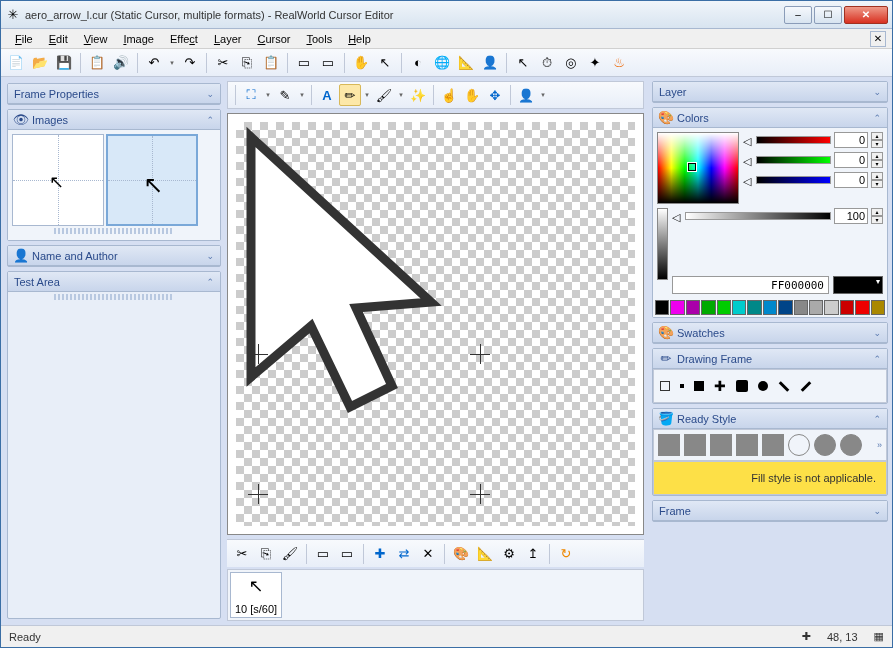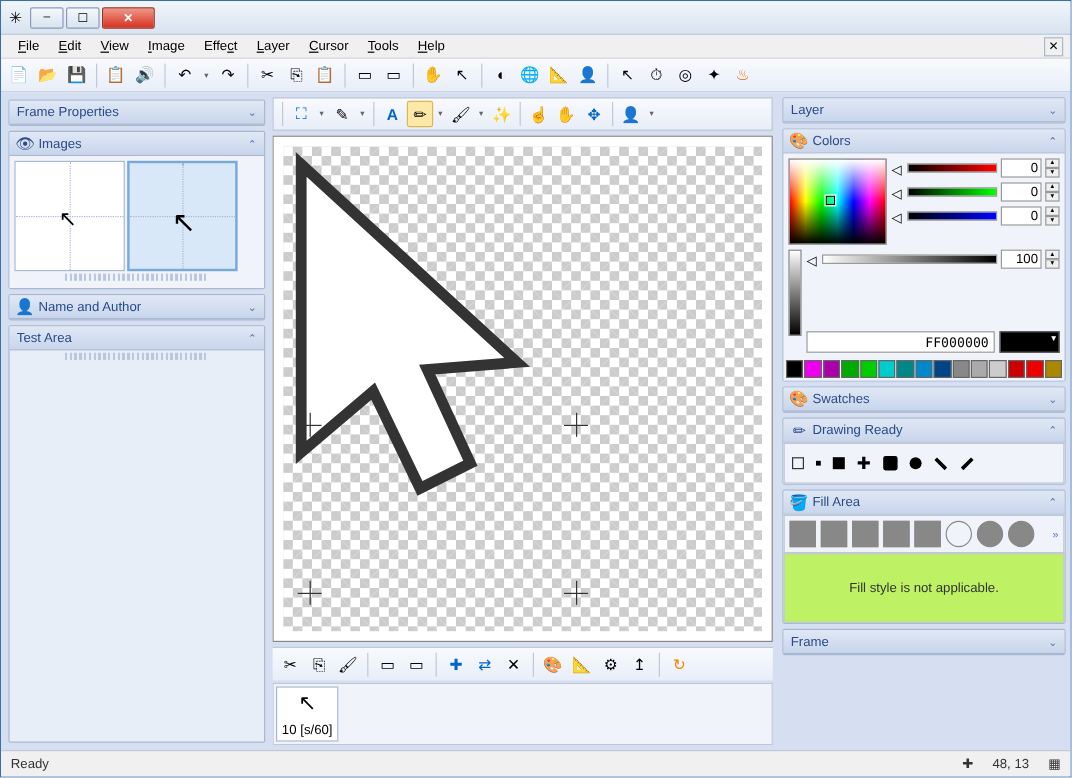--- a/index.html
+++ b/index.html
@@ -95,36 +95,37 @@
 .second-row { display:flex; gap:4px; padding:4px; align-items:center; }
 
 .swatch-strip { display:flex; padding:2px; gap:1px; }
 .swatch-strip div { width:15px; height:15px; border:1px solid #666; }
 
 .brush-strip { display:flex; gap:10px; padding:8px 6px; align-items:center; background:#f0f4fa; border:1px solid #c0c8d8; }
 .brush-strip span { display:inline-block; }
 .fill-strip { display:flex; gap:4px; padding:4px; background:#f0f4fa; border:1px solid #c0c8d8; align-items:center; }
 .fill-swatch { width:22px; height:22px; border:1px solid #888; background:#888; }
 .fill-swatch.round { border-radius:50%; }
-.fill-msg { text-align:center; padding:22px; background:#bef264; border:1px solid #c0c8d8; color:#333; }
+.fill-msg { text-align:right; padding:10px; background:#fde047; border:1px solid #c0c8d8; color:#333; }
 
 .statusbar { height: 22px; background: #f0f0f0; border-top: 1px solid #c0c8d8; display: flex; align-items: center; padding: 0 8px; font-size: 11px; color:#333; }
 .statusbar .spacer { flex: 1; }
 .statusbar .coord { margin: 0 16px; }
 
 
 .ico { width: 16px; height: 16px; display: inline-flex; align-items: center; justify-content: center; font-size: 13px; }
 </style>
 </head>
 <body>
 
 <div class="window">
 
   <div class="titlebar">
     <span class="icon ico">✳</span>
+    <span class="title">aero_arrow_l.cur (Static Cursor, multiple formats) - RealWorld Cursor Editor</span>
     <div class="winbtns">
       <div class="winbtn min">–</div>
       <div class="winbtn max">☐</div>
       <div class="winbtn close">✕</div>
     </div>
   </div>
 
   <div class="menubar">
     <span class="menu"><u>F</u><span></span>ile</span>
     <span class="menu"><u>E</u>dit</span>
@@ -469,39 +470,39 @@
         <div class="panel-hdr">
           <span class="picon ico">🎨</span>
           <span>Swatches</span>
             <span class="chev">⌄</span>
         </div>
       </div>
 
       <div class="panel">
         <div class="panel-hdr">
           <span class="picon ico">✏</span>
-          <span>Drawing Ready</span>
+          <span>Drawing Frame</span>
             <span class="chev">⌃</span>
         </div>
         <div class="brush-strip">
           <span style="width:10px;height:10px;border:1px solid #333"></span>
           <span style="width:4px;height:4px;background:#000"></span>
           <span style="width:10px;height:10px;background:#000"></span>
           <span style="font-size:14px">✚</span>
           <span style="width:12px;height:12px;background:#000;border-radius:2px"></span>
           <span style="width:10px;height:10px;background:#000;border-radius:50%"></span>
           <span style="width:12px;height:3px;background:#000;transform:rotate(45deg)"></span>
           <span style="width:12px;height:3px;background:#000;transform:rotate(-45deg)"></span>
         </div>
       </div>
 
       <div class="panel">
         <div class="panel-hdr">
           <span class="picon ico">🪣</span>
-          <span>Fill Area</span>
+          <span>Ready Style</span>
             <span class="chev">⌃</span>
         </div>
         <div class="fill-strip">
           <div class="fill-swatch"></div>
           <div class="fill-swatch"></div>
           <div class="fill-swatch"></div>
           <div class="fill-swatch"></div>
           <div class="fill-swatch"></div>
           <div class="fill-swatch round" style="background:transparent"></div>
           <div class="fill-swatch round"></div>

